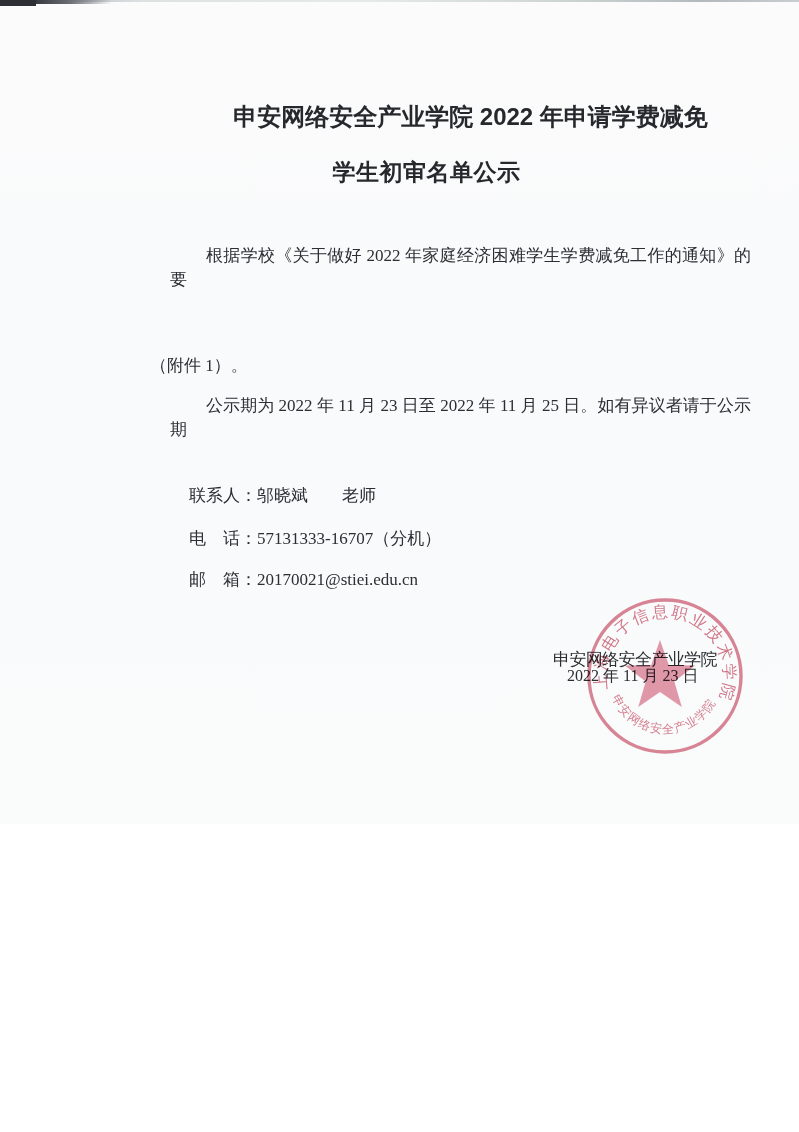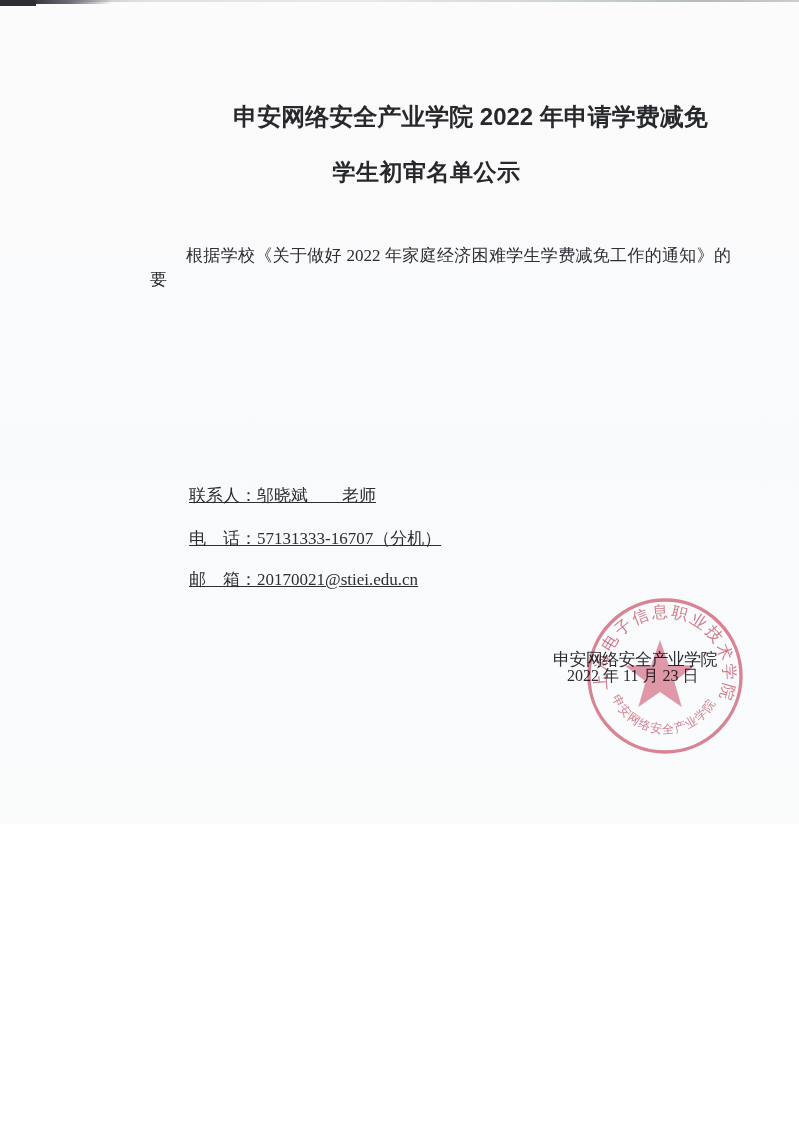--- a/index.html
+++ b/index.html
@@ -33,26 +33,26 @@
     font-family:"Liberation Sans","DejaVu Sans",sans-serif;
     font-weight:700;color:#27282c;
   }
   .title-l1{top:101px;font-size:24px;transform:translateX(71px);}
   .title-l2{top:157px;font-size:23px;transform:translateX(27px);letter-spacing:0.5px;}
   
   .body-line{
     position:absolute;left:150px;width:581px;height:26px;
     font-size:17px;line-height:24px;white-space:nowrap;color:#2d2e33;
   }
-  .just{white-space:normal;text-align:justify;text-align-last:justify;}
+  .just{white-space:normal;text-align:justify;text-align-last:justify;margin-left:20px;}
   .indent{text-indent:36px;}
   .y1{top:244px;}.y2{top:281px;}.y3{top:318px;}.y4{top:354px;}
   .y5{top:394px;}.y6{top:434px;}
   .contact-line{
-    position:absolute;left:189px;font-size:17px;white-space:nowrap;color:#2d2e33;text-decoration:underline;
+    position:absolute;left:189px;font-size:17px;white-space:nowrap;color:#2d2e33;
   }
   .c1{top:484px;}.c2{top:527px;}.c3{top:568px;text-align:right;}
   
   .sig-org{position:absolute;left:553px;top:648px;font-size:17px;letter-spacing:-0.6px;white-space:nowrap;color:#2d2e33;}
   .sig-date{position:absolute;left:567px;top:666px;font-size:16px;white-space:nowrap;color:#2d2e33;}
   
   .seal{
     position:absolute;left:585px;top:596px;width:160px;height:160px;
     mix-blend-mode:multiply;opacity:.88;
   }
@@ -67,20 +67,22 @@
 <div class="page">
 
   <div class="edge-top-line"></div>
   <div class="edge-top-left"></div>
   <div class="edge-top-left-chunk"></div>
 
   <div class="title-line title-l1">申安网络安全产业学院 2022 年申请学费减免</div>
   <div class="title-line title-l2">学生初审名单公示</div>
 
   <div class="body-line just indent y1">根据学校《关于做好 2022 年家庭经济困难学生学费减免工作的通知》的要</div>
+  <div class="body-line y4">（附件 1）。</div>
+  <div class="body-line just indent y5">公示期为 2022 年 11 月 23 日至 2022 年 11 月 25 日。如有异议者请于公示期</div>
 
   <div class="contact-line c1">联系人：邬晓斌　　老师</div>
   <div class="contact-line c2">电　话：57131333-16707（分机）</div>
   <div class="contact-line c3">邮　箱：20170021@stiei.edu.cn</div>
 
   <div class="sig-org">申安网络安全产业学院</div>
   <div class="sig-date">2022 年 11 月 23 日</div>
 
   <svg class="seal" viewBox="0 0 160 160" aria-hidden="true">
     <circle class="seal-ring" cx="80" cy="80" r="76"></circle>

